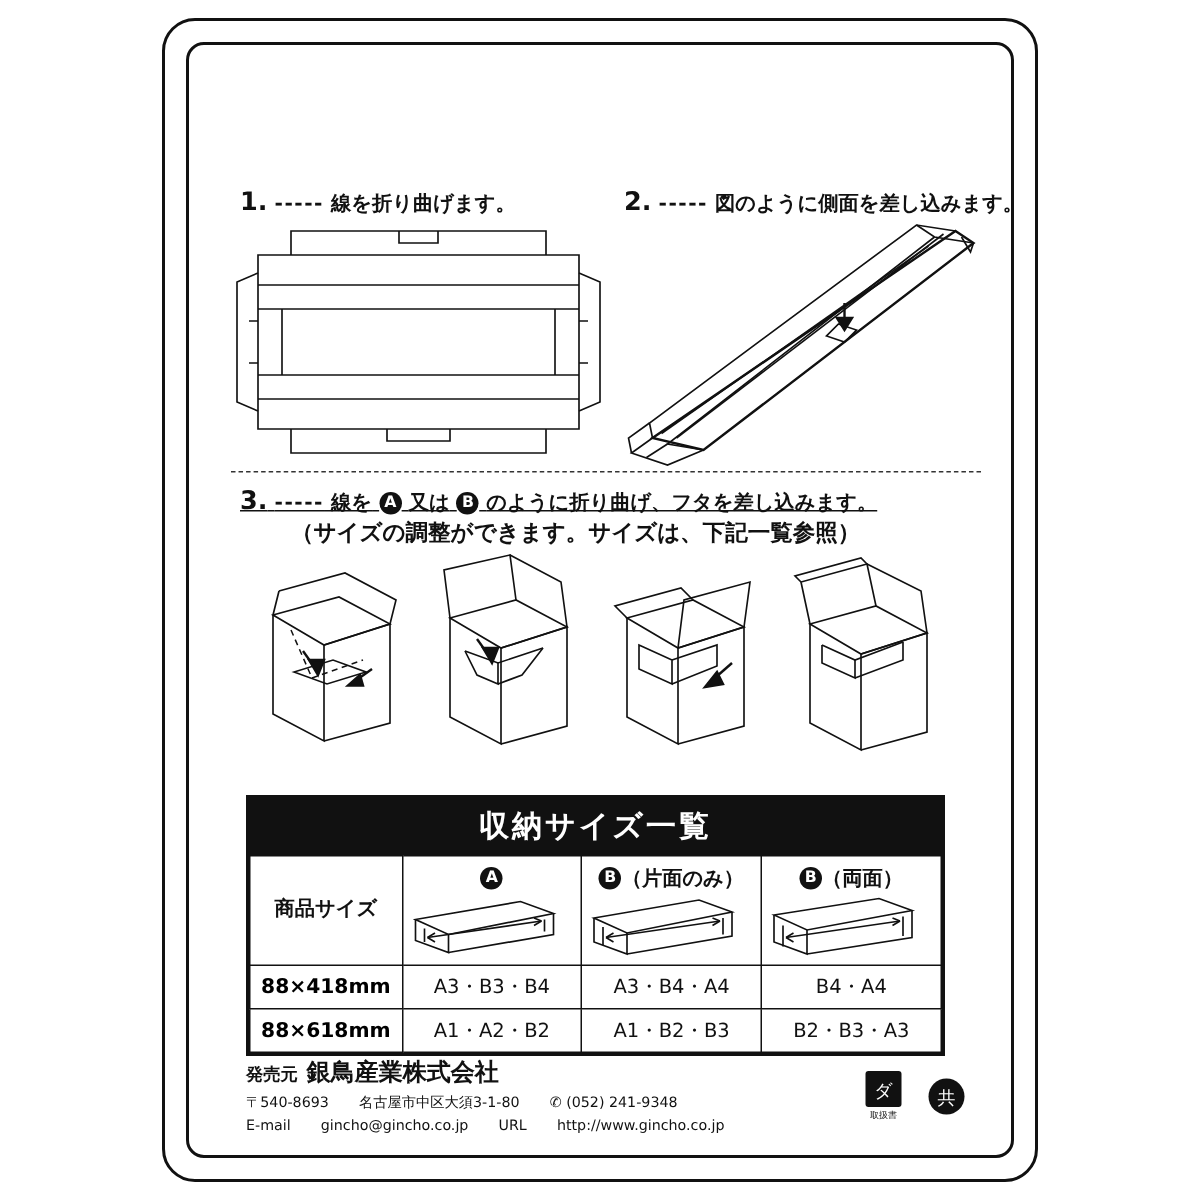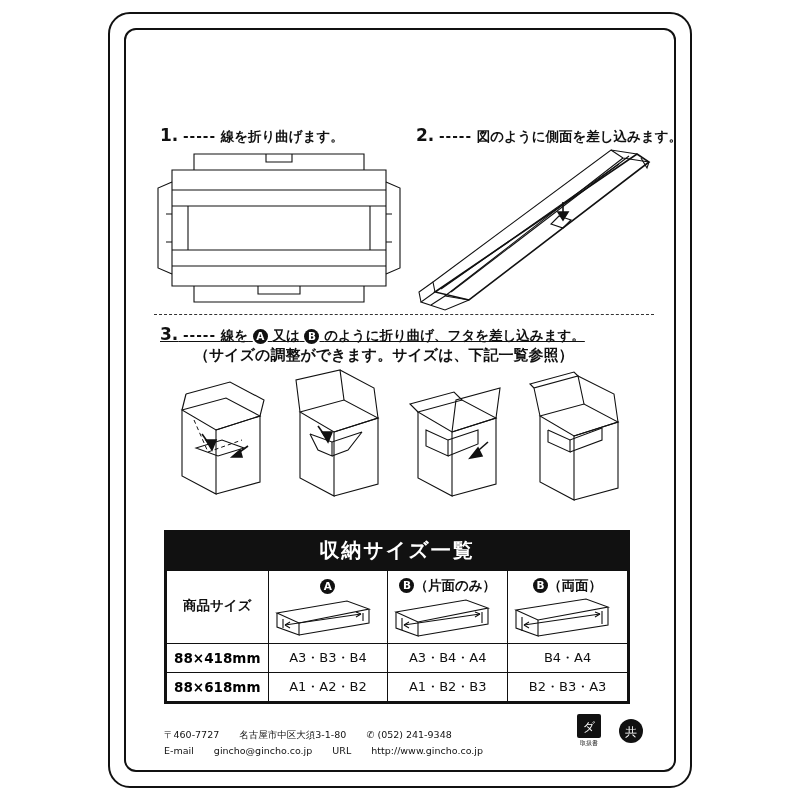--- a/index.html
+++ b/index.html
@@ -289,22 +289,25 @@
             <td class="rowlabel">88×618mm</td>
             <td class="size-col">A1・A2・B2</td>
             <td class="size-col">A1・B2・B3</td>
             <td class="size-col">B2・B3・A3</td>
           </tr>
         </tbody>
           </table>
       </div>
 
       <div class="footer">
+        <div class="f-company">
+          <span class="lbl">発売元</span><span>銀鳥産業株式会社</span>
+        </div>
         <div class="f-line">
-          <span>〒460-7727</span>
+          <span>〒540-8693</span>
           <span class="sp"></span>
           <span>名古屋市中区大須3-1-80</span>
           <span class="sp"></span>
           <span>✆</span>
           <span>(052) 241-9348</span>
         </div>
         <div class="f-line">
           <span>E-mail</span>
           <span class="sp"></span>
           <span>gincho@gincho.co.jp</span>

